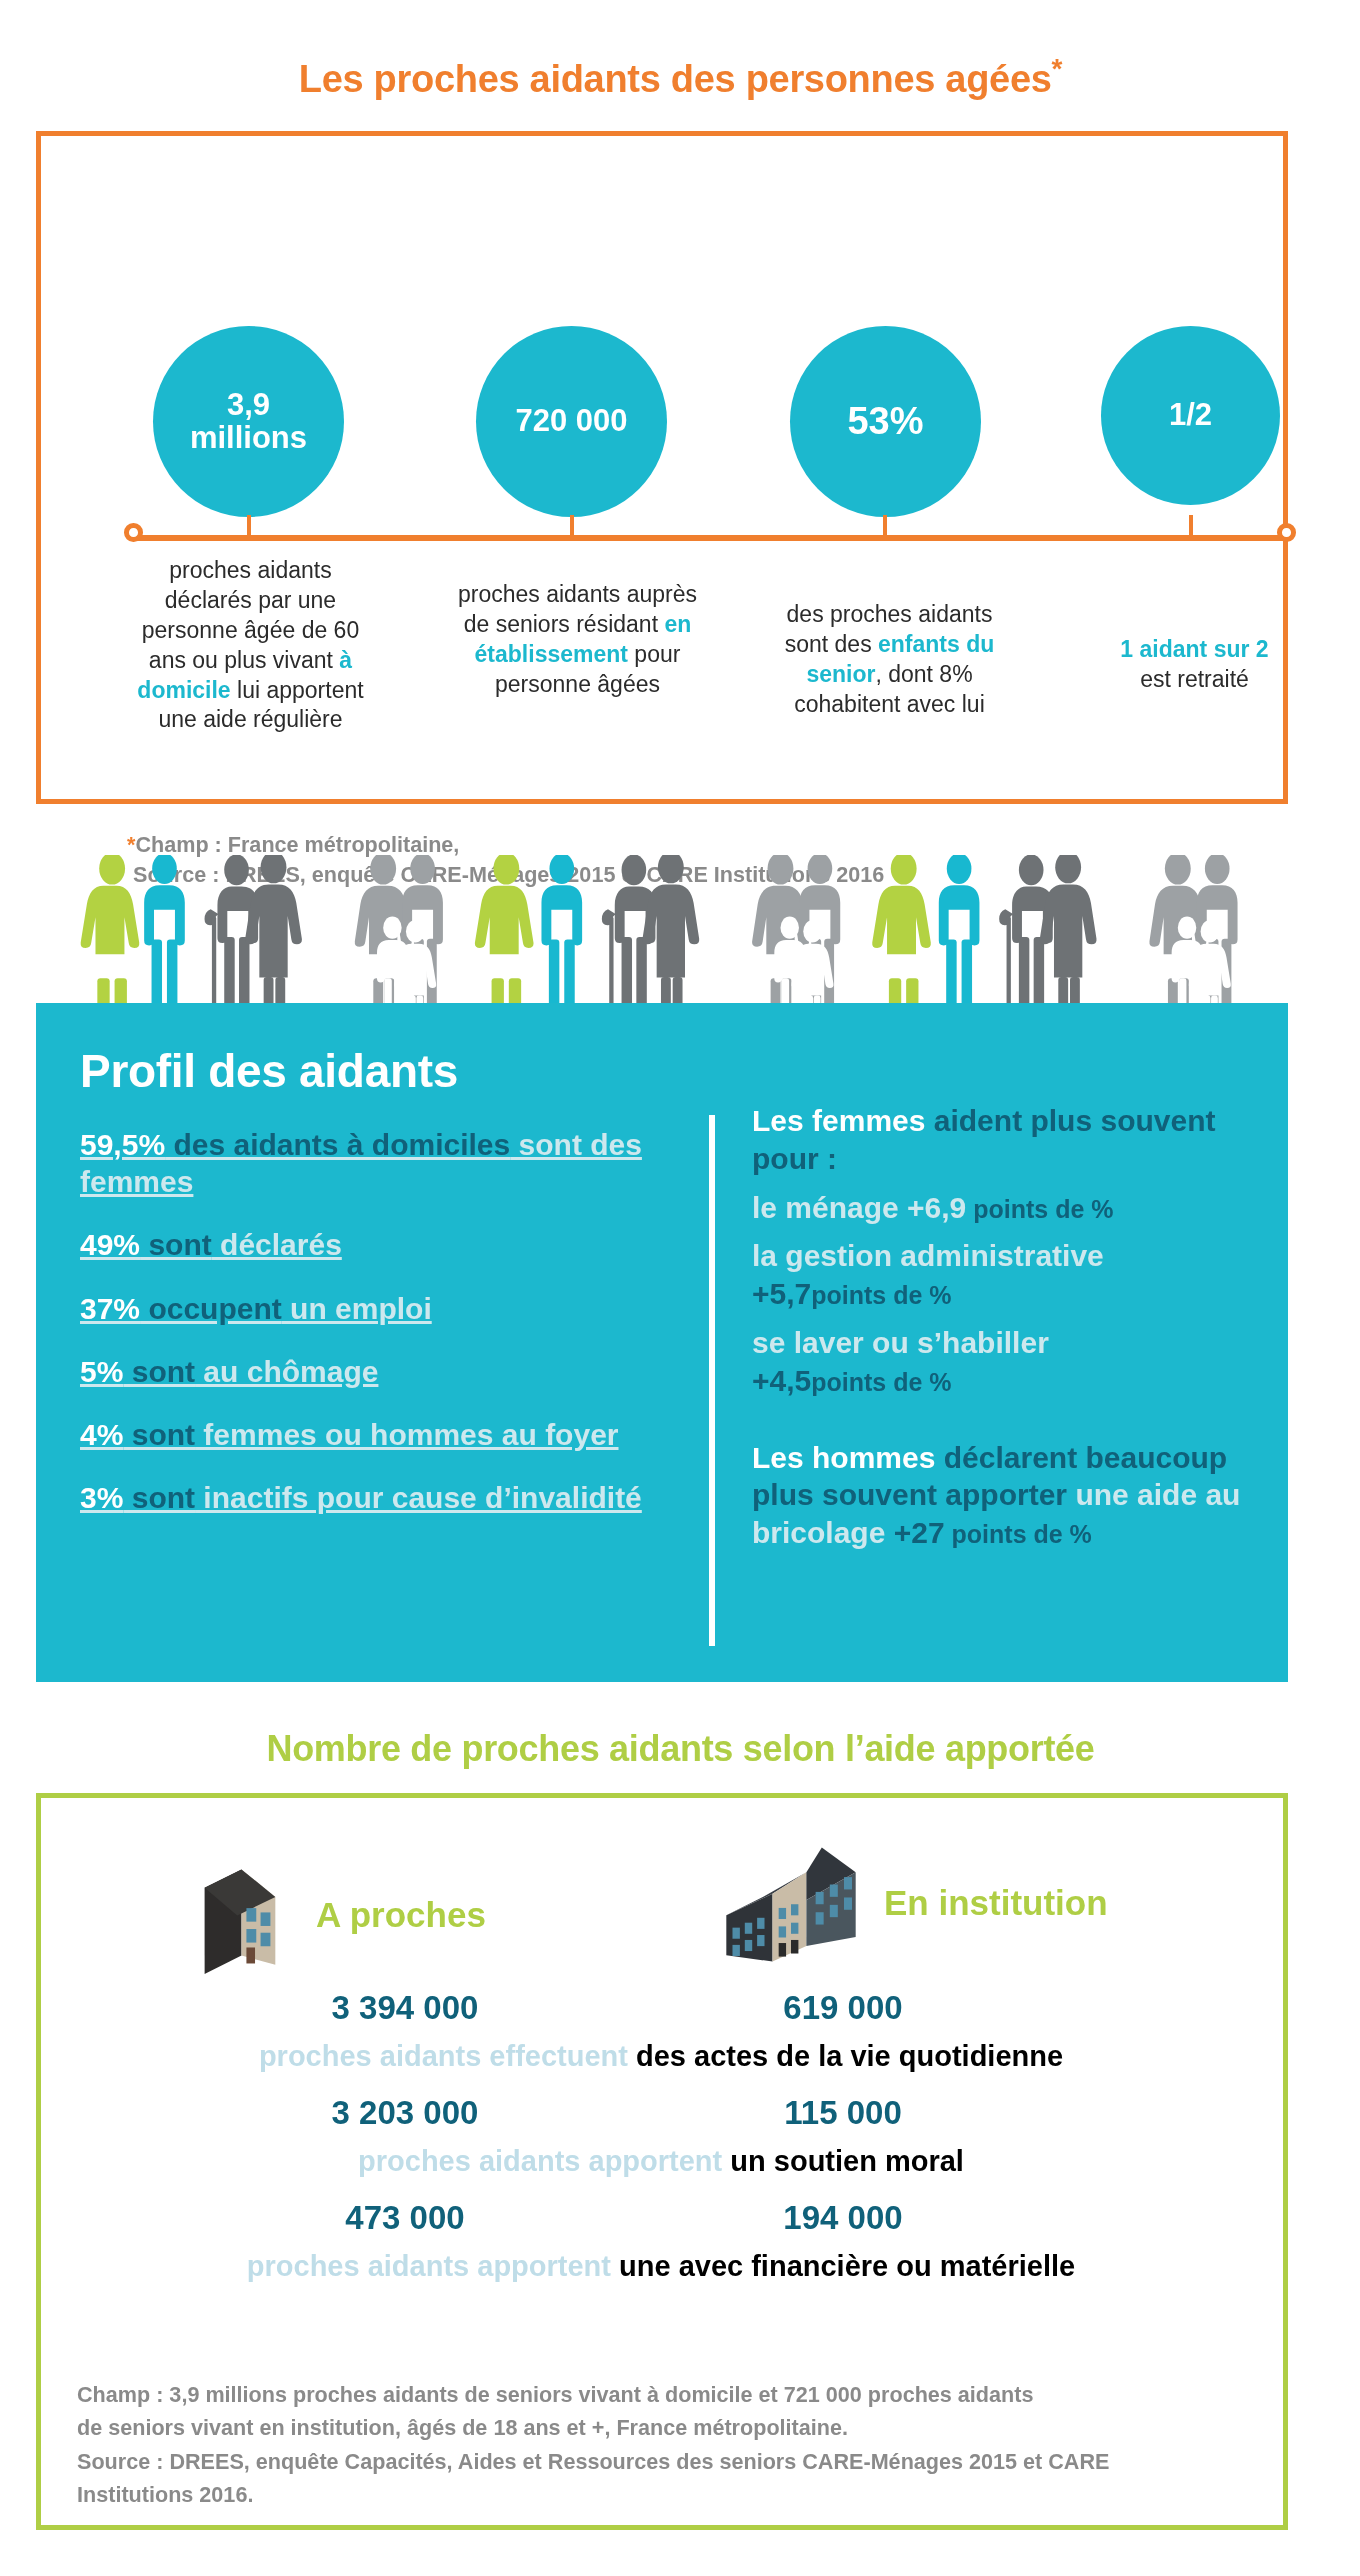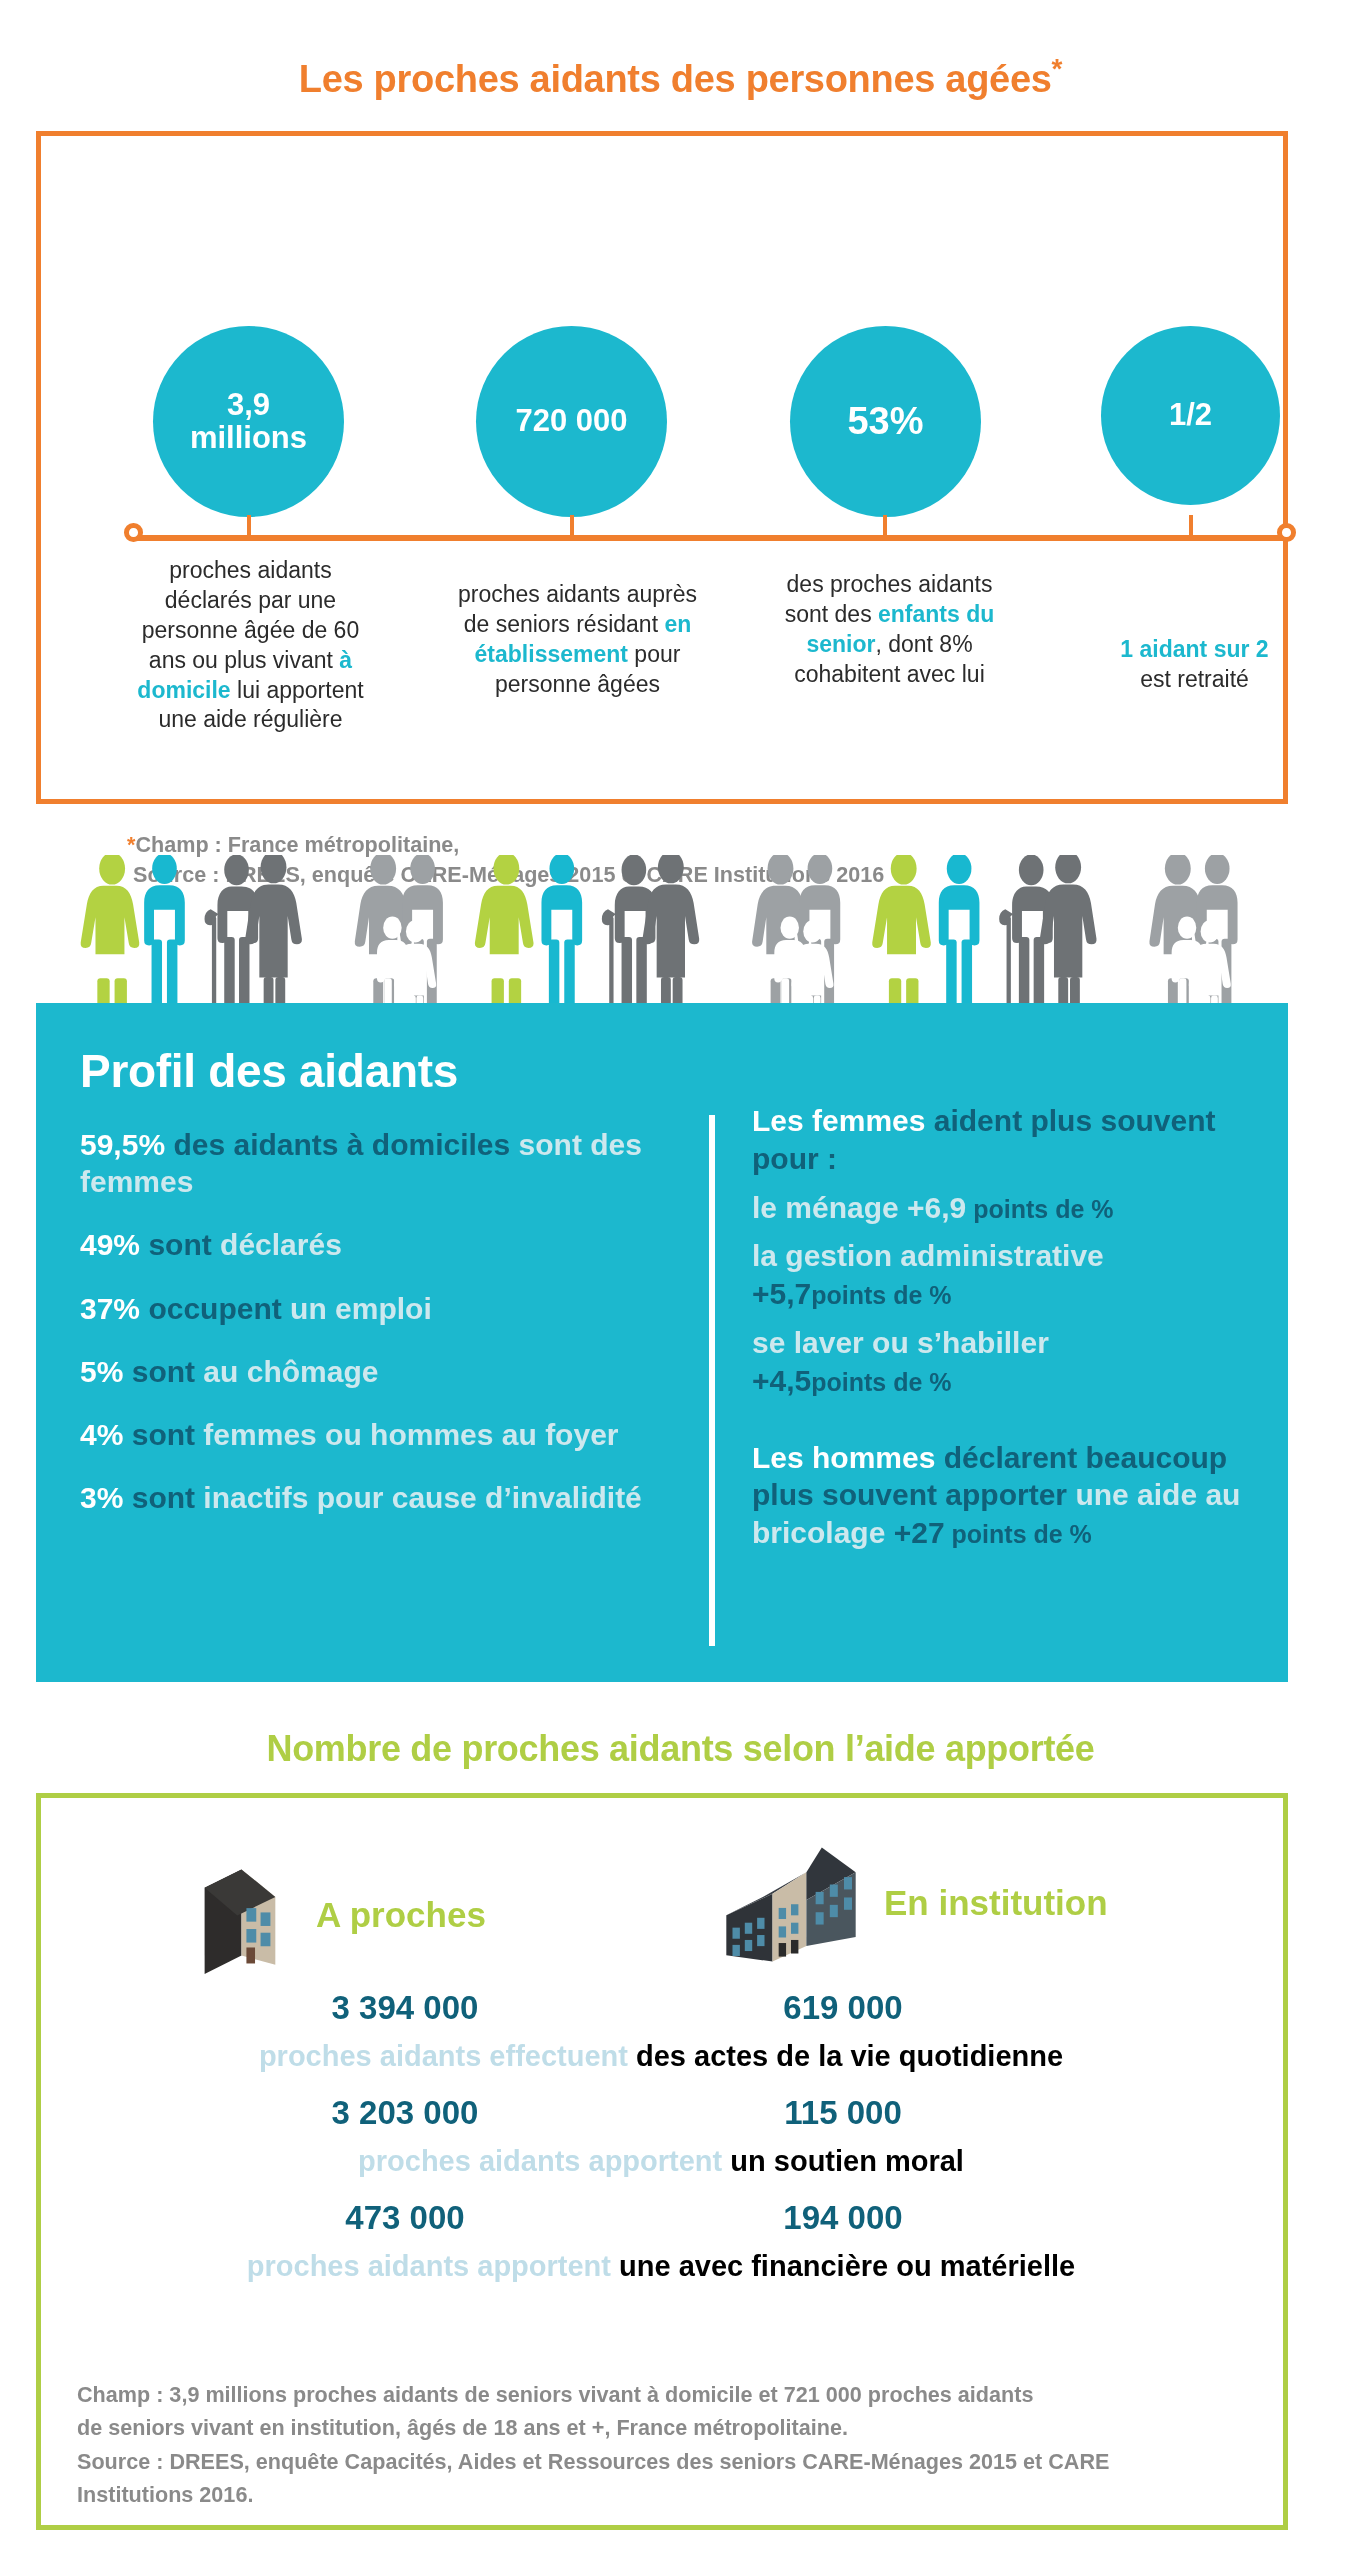--- a/index.html
+++ b/index.html
@@ -46,21 +46,21 @@
   .tl-stem{position:absolute;width:4.3px;background:#F07F2E;top:379px;height:25px;}
 
   
   .cap{
     position:absolute;text-align:center;color:#2b2b2b;
     font-size:23px;line-height:1.30;font-weight:300;
   }
   .cap b{color:#1CB8CE;font-weight:bold;}
   .cap-1{left:86px;top:420px;width:247px;}
   .cap-2{left:413px;top:444px;width:247px;}
-  .cap-3{left:725px;top:434px;width:247px;}
+  .cap-3{left:725px;top:464px;width:247px;}
   .cap-4{left:1024px;top:499px;width:259px;}
   .cap-4 .teal-big{color:#1CB8CE;font-weight:bold;}
 
   
   .footnote-orange{
     position:absolute;left:86px;top:694px;width:1111px;
     color:#8a8a8a;font-size:21.6px;line-height:1.40;font-weight:bold;
   }
   .footnote-orange .ast{color:#F07F2E;}
 
@@ -81,20 +81,21 @@
   }
   .divider{
     position:absolute;left:673px;top:112px;width:5.6px;height:531px;background:#ffffff;
   }
   .col-left{position:absolute;left:44px;top:123px;width:592px;}
   .col-right{position:absolute;left:716px;top:99px;width:537px;}
 
   .stat{
     font-size:30px;line-height:1.24;font-weight:bold;margin-bottom:26px;
     color:#CDE8EE;
+    text-decoration:underline;
   }
   .stat .num{color:#ffffff;}
   .stat .dk{color:#10617A;}
   .stat .lt{color:#CDE8EE;}
 
   .rblock{font-size:30px;line-height:1.26;font-weight:bold;margin-bottom:11px;color:#CDE8EE;}
   .rblock .wh{color:#ffffff;}
   .rblock .dk{color:#10617A;}
   .rblock .lt{color:#CDE8EE;}
   .rblock.gap{margin-top:39px;}

